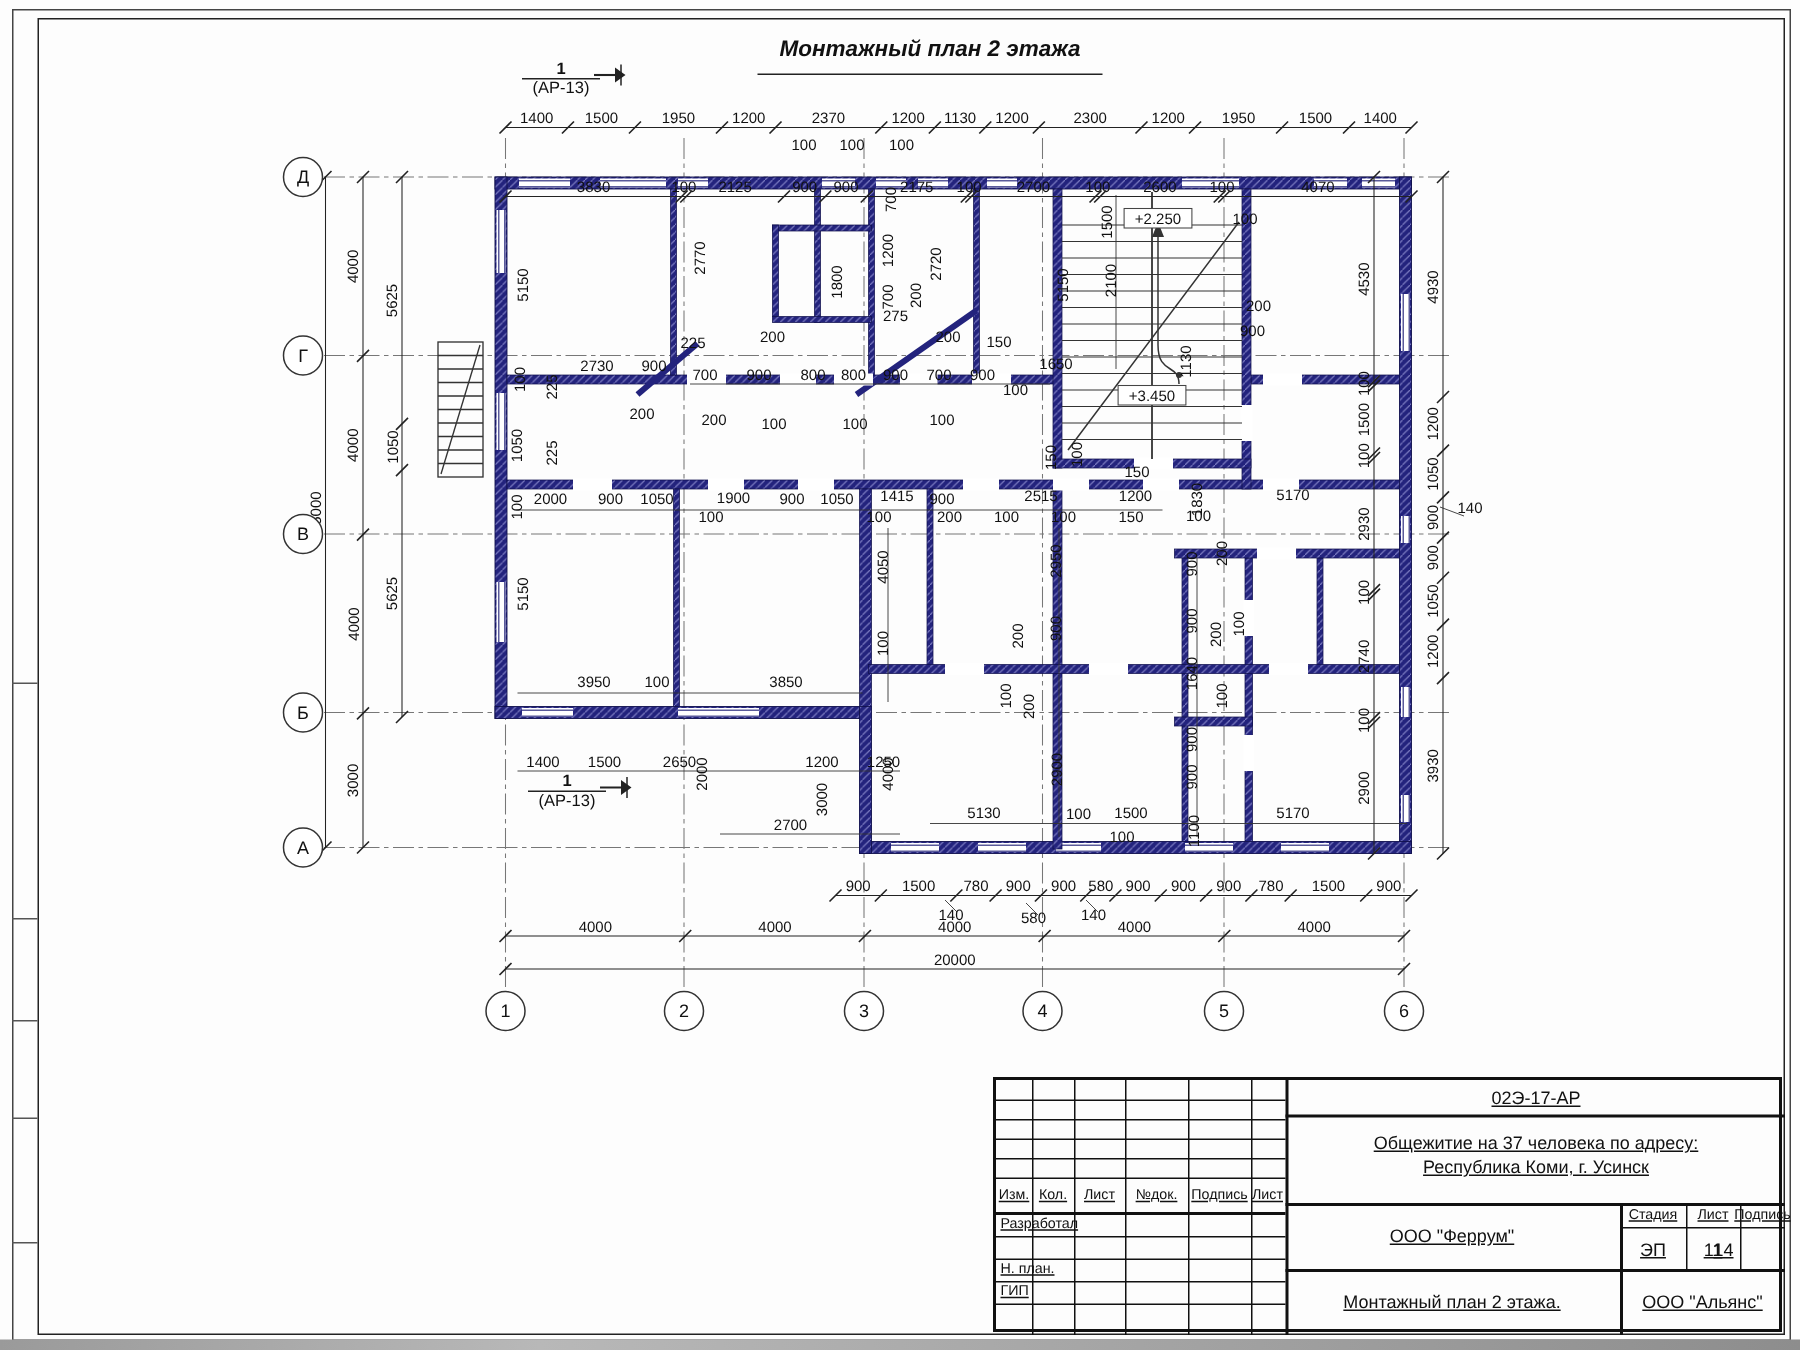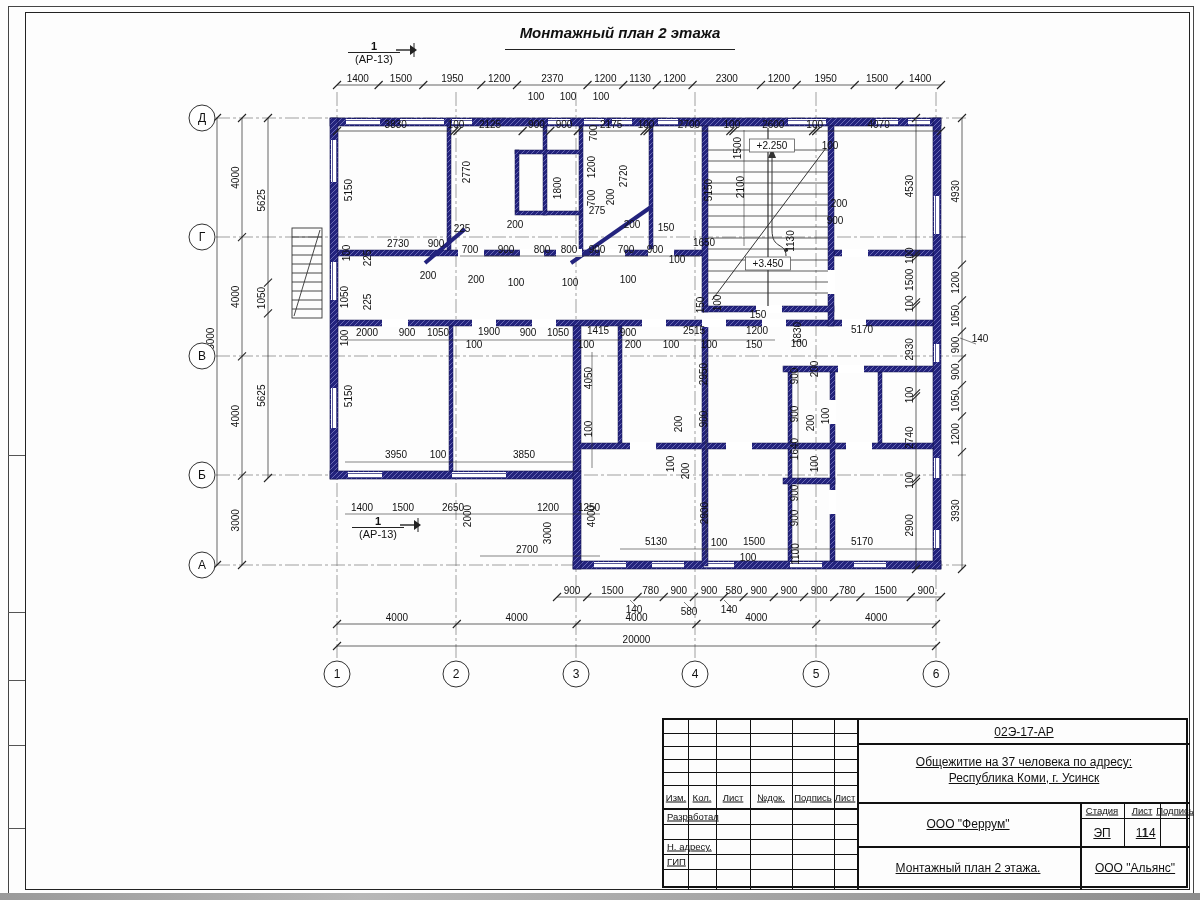--- a/index.html
+++ b/index.html
@@ -538,21 +538,21 @@
     <div class="tb-line" style="left:416px;top:98px;width:110px;height:1px"></div>
 
     <span class="tb-text tb-small" style="left:12px;top:77px">Изм.</span>
     <span class="tb-text tb-small" style="left:38px;top:77px">Кол.</span>
     <span class="tb-text tb-small" style="left:69px;top:77px">Лист</span>
     <span class="tb-text tb-small" style="left:107px;top:77px">№док.</span>
     <span class="tb-text tb-small" style="left:149px;top:77px">Подпись</span>
     <span class="tb-text tb-small" style="left:181px;top:77px">Лист</span>
 
     <span class="tb-text tb-small tb-left" style="left:3px;top:96px">Разработал</span>
-    <span class="tb-text tb-small tb-left" style="left:3px;top:126px">Н. адресу.</span>
+    <span class="tb-text tb-small tb-left" style="left:3px;top:126px">Н. план.</span>
     <span class="tb-text tb-small tb-left" style="left:3px;top:141px">ГИП</span>
 
     <span class="tb-text" style="left:360px;top:12px">02Э-17-АР</span>
     <span class="tb-text" style="left:360px;top:42px">Общежитие на 37 человека по адресу:</span>
     <span class="tb-text" style="left:360px;top:58px">Республика Коми, г. Усинск</span>
     <span class="tb-text" style="left:304px;top:104px">ООО "Феррум"</span>
     <span class="tb-text tb-small" style="left:438px;top:90px">Стадия</span>
     <span class="tb-text tb-small" style="left:478px;top:90px">Лист</span>
     <span class="tb-text tb-small" style="left:511px;top:90px">Подпись</span>
     <span class="tb-text" style="left:438px;top:113px">ЭП</span>

